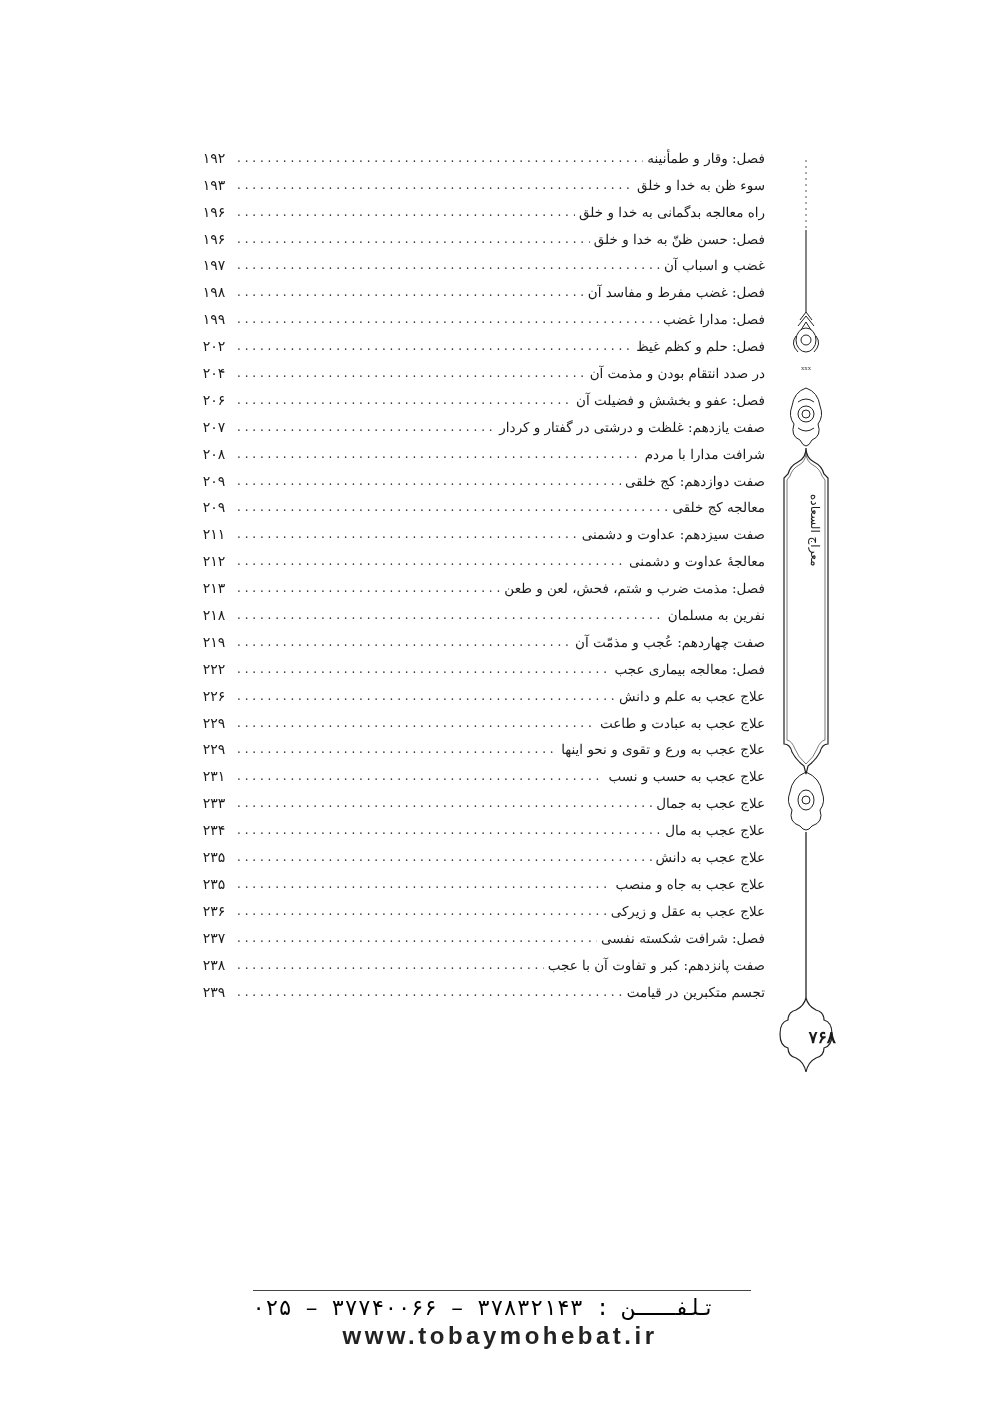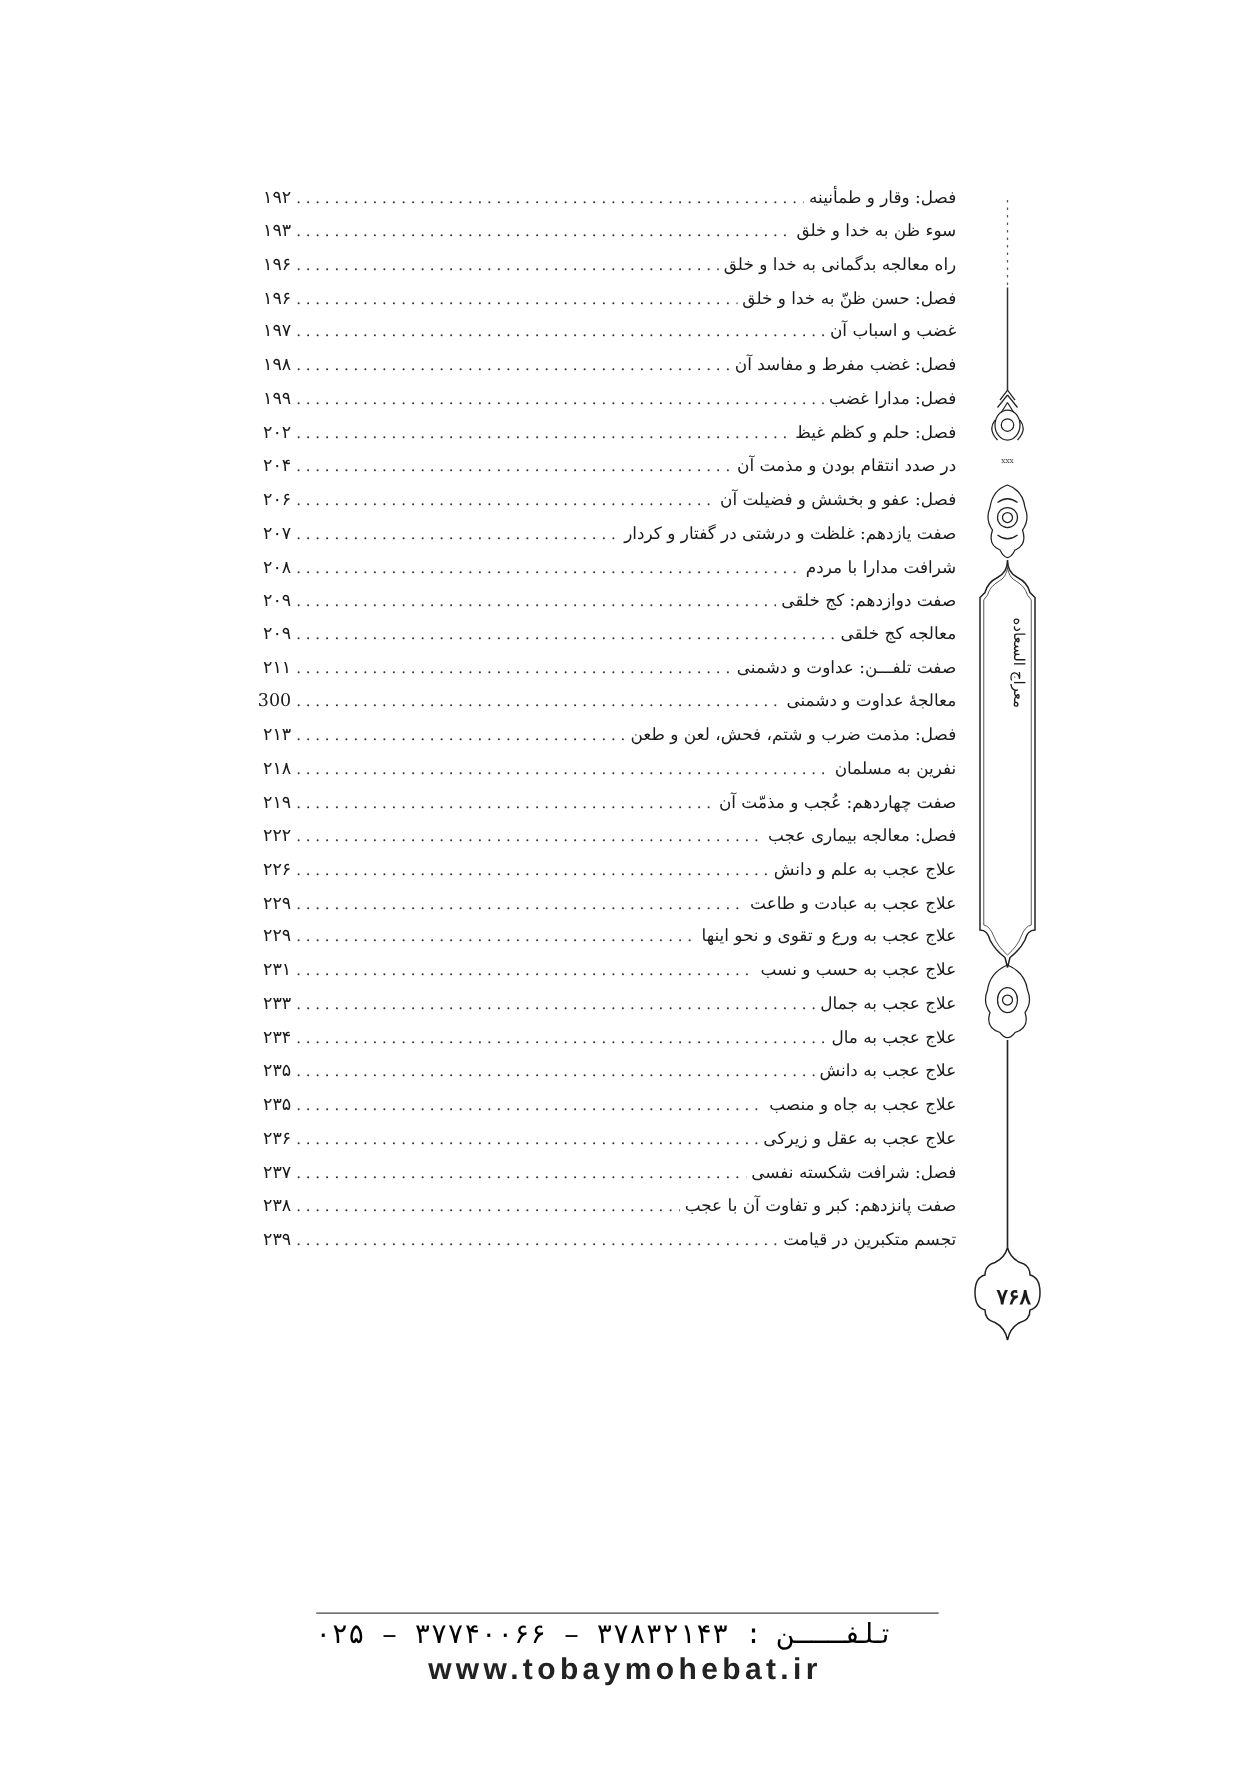--- a/index.html
+++ b/index.html
@@ -2,24 +2,24 @@
 <html><head>
   <meta charset="utf-8">
   <style>
     html, body { margin: 0; padding: 0; background: #ffffff; }
     body { width: 1000px; height: 1415px; position: relative; overflow: hidden; font-family: "DejaVu Serif", serif; color: #1a1a1a; }
     .toc { position: absolute; left: 195px; top: 141px; width: 570px; direction: rtl; }
     .toc-row { height: 26.9px; display: flex; flex-direction: row; align-items: flex-end; font-size: 13.5px; line-height: 20px; white-space: nowrap; overflow: hidden; }
     .toc-title { flex: 0 0 auto; padding-left: 4px; }
     .toc-dots { flex: 1 1 auto; overflow: hidden; color: #333; letter-spacing: 2.5px; font-size: 12px; direction: ltr; text-align: right; }
     .toc-dots::before { content: ". . . . . . . . . . . . . . . . . . . . . . . . . . . . . . . . . . . . . . . . . . . . . . . . . . . . . . . . . . . . . . . . . . . . . . . . . . . . . ."; letter-spacing: 0; }
-    .toc-page { flex: 0 0 auto; width: 38px; text-align: right; padding-right: 4px; font-size: 14px; }
+    .toc-page { flex: 0 0 auto; width: 38px; text-align: center; padding-right: 4px; font-size: 14px; }
     .deco { position: absolute; left: 770px; top: 140px; width: 80px; height: 960px; }
     .spine-title { position: absolute; left: 798px; top: 470px; width: 24px; height: 120px; writing-mode: vertical-rl; font-size: 12px; text-align: center; direction: rtl; }
-    .page-num { position: absolute; left: 786px; top: 1027px; width: 50px; text-align: center; font-size: 17px; font-weight: bold; direction: rtl; }
+    .page-num { position: absolute; left: 786px; top: 1027px; width: 50px; text-align: right; font-size: 17px; font-weight: bold; direction: rtl; }
     .footer-rule { position: absolute; left: 253px; top: 1290px; width: 498px; height: 1px; background: #444; }
     .footer-phone { position: absolute; left: 252px; top: 1295px; width: 500px; direction: rtl; text-align: left; font-family: Liberation Mono, monospace; font-size: 22px; color: #000000; white-space: nowrap; }
     .footer-site { position: absolute; left: 240px; top: 1322px; width: 520px; text-align: center; font-family: "Liberation Sans", sans-serif; font-weight: bold; font-size: 24px; letter-spacing: 3.5px; color: #222; }
   </style>
 </head>
 <body>
 
 <div class="toc" id="toc">
     <div class="toc-row">
       <span class="toc-title">فصل: وقار و طمأنینه</span>
@@ -85,28 +85,28 @@
       <span class="toc-title">صفت دوازدهم: کج خلقی</span>
       <span class="toc-dots"></span>
       <span class="toc-page">۲۰۹</span>
     </div>
     <div class="toc-row">
       <span class="toc-title">معالجه کج خلقی</span>
       <span class="toc-dots"></span>
       <span class="toc-page">۲۰۹</span>
     </div>
     <div class="toc-row">
-      <span class="toc-title">صفت تلفـــن: عداوت و دشمنی</span>
+      <span class="toc-title">صفت سیزدهم: عداوت و دشمنی</span>
       <span class="toc-dots"></span>
       <span class="toc-page">۲۱۱</span>
     </div>
     <div class="toc-row">
       <span class="toc-title">معالجهٔ عداوت و دشمنی</span>
       <span class="toc-dots"></span>
-      <span class="toc-page">300</span>
+      <span class="toc-page">۲۱۲</span>
     </div>
     <div class="toc-row">
       <span class="toc-title">فصل: مذمت ضرب و شتم، فحش، لعن و طعن</span>
       <span class="toc-dots"></span>
       <span class="toc-page">۲۱۳</span>
     </div>
     <div class="toc-row">
       <span class="toc-title">نفرین به مسلمان</span>
       <span class="toc-dots"></span>
       <span class="toc-page">۲۱۸</span>

